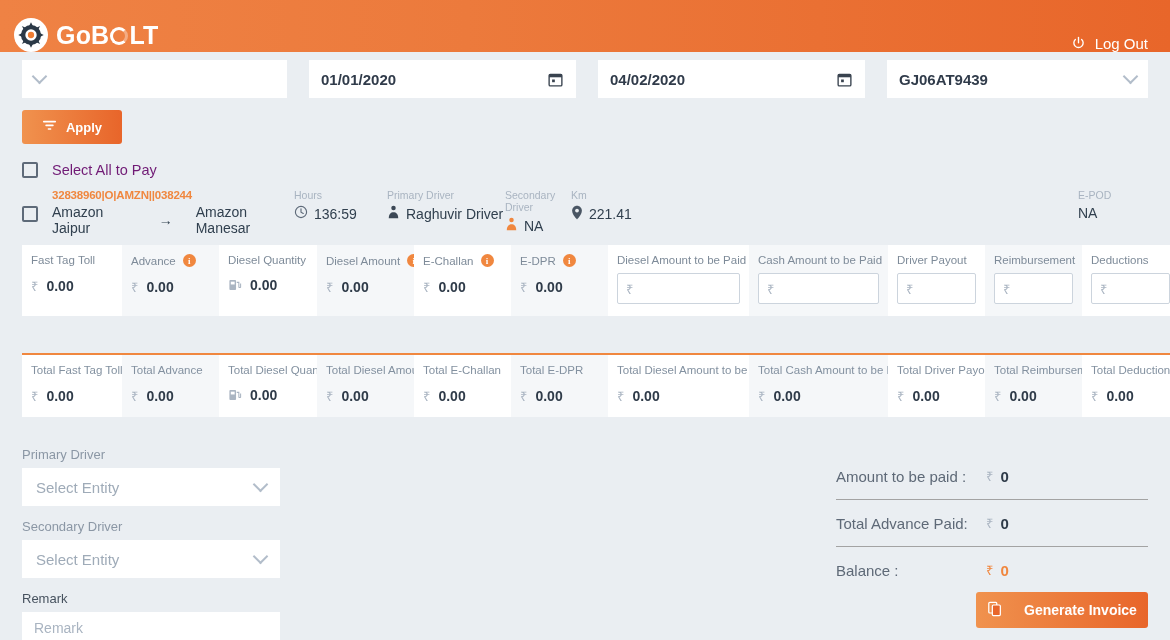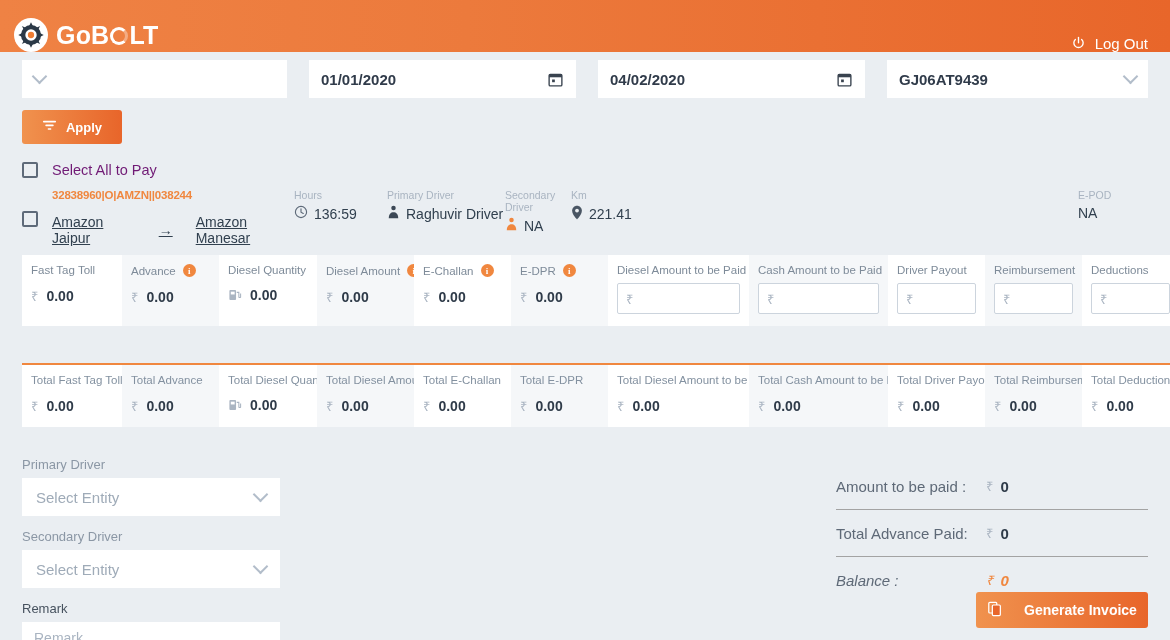--- a/index.html
+++ b/index.html
@@ -94,22 +94,22 @@
   
   .trip-wrap { padding: 11px 22px 0 22px; }
   .trip-head { display: flex; align-items: center; gap: 14px; }
   .trip-head .cb { margin-top: 2px; }
   .trip-meta { flex: 1; display: flex; align-items: flex-start; }
   .trip-id-block { width: 242px; }
   .trip-id {
     font-size: 11.5px; color: #f0873f; font-weight: bold; letter-spacing: -.2px;
   }
   .trip-route {
-    font-size: 14px; color: #31404f; margin-top: 13px;
-    display: flex; align-items: center; gap: 23px; text-decoration: underline;
+    font-size: 14px; color: #31404f; margin-top: 3px;
+    display: flex; align-items: center; gap: 23px;
   }
   .metacol { min-width: 0; }
   .metacol.hours { width: 93px; }
   .metacol.pdrv { width: 118px; }
   .metacol.sdrv { width: 66px; }
   .metacol.km { width: 140px; }
   .metacol.epod { margin-left: auto; text-align: left; width: 70px; }
   .meta-label {
     font-size: 10.5px; color: #a9b4c1; margin-bottom: 4px;
   }
@@ -185,21 +185,21 @@
   }
 
   .bottom-right {
     margin-left: auto; width: 312px; padding-top: 6px;
   }
   .sum-row {
     display: flex; align-items: center;
     padding: 14px 0 14px 0;
     border-bottom: 1px solid #a3a3a3;
   }
-  .sum-row:last-of-type { border-bottom: none; font-style: italic; }
+  .sum-row:last-of-type { border-bottom: none; }
   .sum-label { font-size: 15px; color: #5e6977; width: 150px; }
   .sum-val {
     font-size: 15px; font-weight: bold; color: #2f3b49;
     display: flex; align-items: center; gap: 7px;
   }
   .sum-val.accent, .sum-val.accent .rupee { color: #f0873f; }
 
   .gen-btn {
     position: absolute; right: 22px; bottom: 12px;
     width: 172px; height: 36px; border: none; border-radius: 3px;

